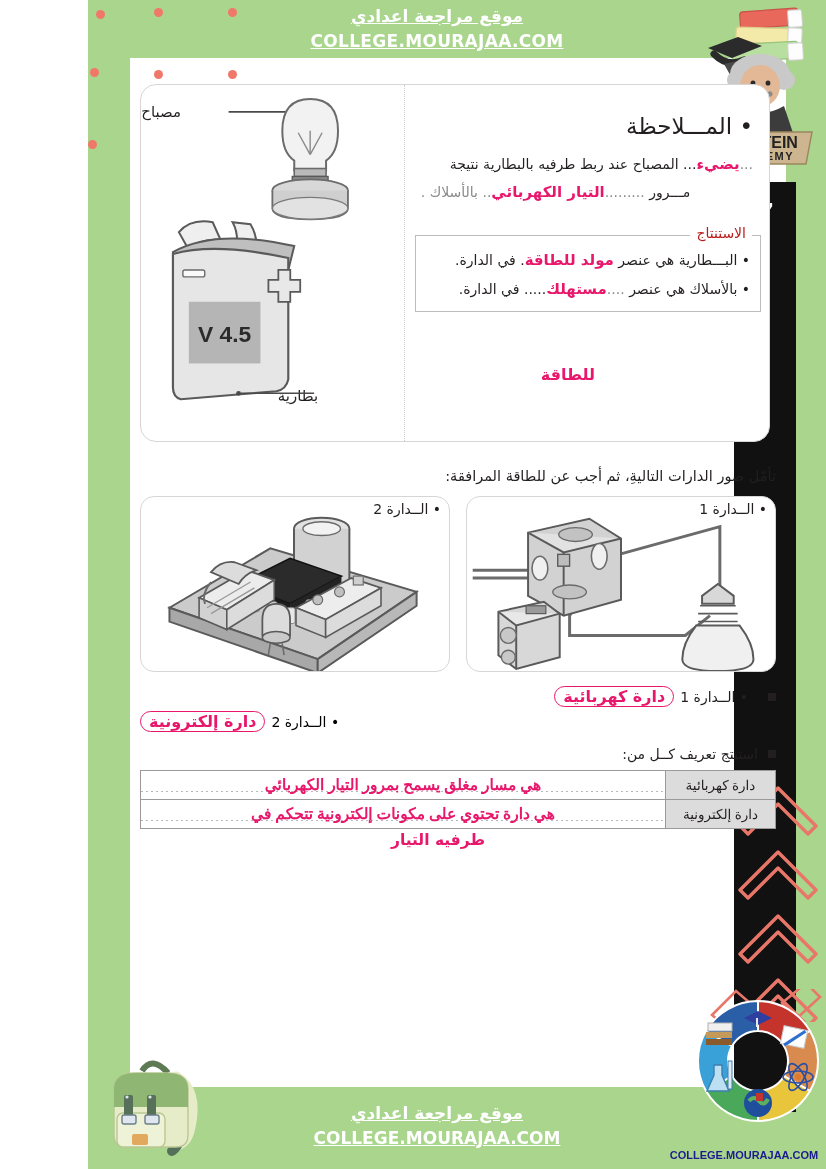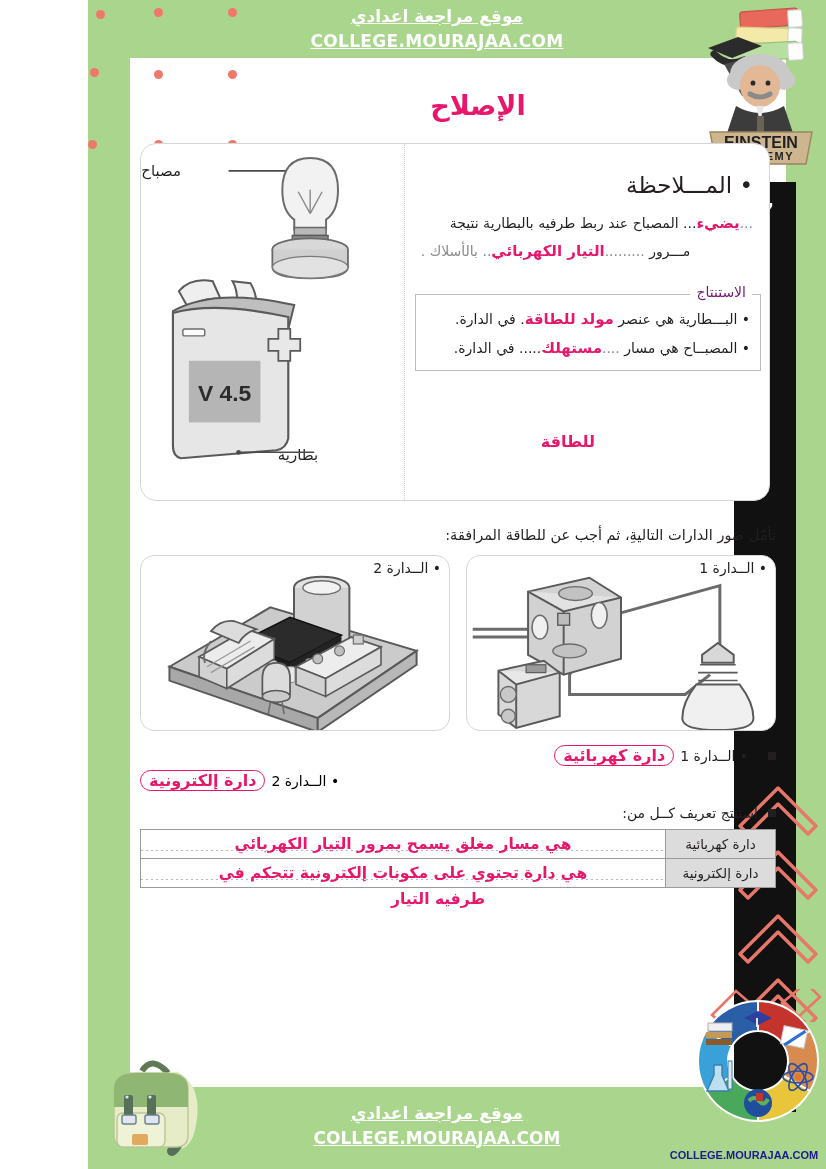--- a/index.html
+++ b/index.html
@@ -250,21 +250,21 @@
     top: 150px;
     border: 1.2px solid #bdbdbd;
     padding: 10px 10px 8px 10px;
   }
   .concl-legend {
     position: absolute;
     top: -11px; right: 8px;
     background: #ffffff;
     padding: 0 6px;
     font-size: 14px;
-    color: #701a75;
+    color: #b91c1c;
   }
   .concl-item {
     text-align: right;
     font-size: 14px;
     color: #231f20;
     line-height: 1.9;
     direction: rtl;
   }
   .concl-trail {
     text-align: center;
@@ -338,20 +338,21 @@
   table.defs {
     width: 100%;
     border-collapse: collapse;
     margin-top: 8px;
     direction: rtl;
   }
   table.defs td {
     border: 1.2px solid #9a9a9a;
     padding: 5px 16px;
     vertical-align: middle;
+    font-family: Liberation Serif, serif;
   }
   td.def-key {
     width: 110px;
     background: #dcdcdc;
     text-align: center;
     font-size: 13.5px;
     color: #231f20;
     white-space: nowrap;
   }
   td.def-val {
@@ -522,21 +523,20 @@
           <rect x="-14" y="-9" width="26" height="6" fill="#c49a5a"></rect>
           <rect x="-12" y="-18" width="24" height="8" fill="#f0f0f0" stroke="#b0b0b0"></rect>
         </g>
       </g>
     </svg>
   </div>
   <div class="wheel-url">COLLEGE.MOURAJAA.COM</div>
 
   <div class="content">
 
-    <h1 class="sheet-title">الإصلاح</h1>
 
 
     <div class="exp-box">
 
       <div class="exp-inner">
 
         <div class="exp-text-col">
           <div class="obs-head">• المـــلاحظة</div>
 
           <div class="obs-line">
@@ -548,25 +548,25 @@
             <span class="dots-fill">.........</span><span class="ans">التيار الكهربائي</span><span class="dots-fill">.. بالأسلاك .</span>
           </div>
 
           <div class="concl">
             <div class="concl-legend">الاستنتاج</div>
             <div class="concl-item">
               <span>• البـــطارية هي عنصر</span>
               <span class="ans">مولد للطاقة</span><span>. في الدارة.</span>
             </div>
             <div class="concl-item">
-              <span>• المصبــاح هي مسار</span>
+              <span>• بالأسلاك هي عنصر</span>
               <span class="dots-fill">....</span><span class="ans">مستهلك</span><span>..... في الدارة.</span>
             </div>
           </div>
-          <div class="concl-trail" style="position:absolute; left:10px; right:8px; top:244px;margin-top:44px;">للطاقة</div>
+          <div class="concl-trail" style="position:absolute; left:10px; right:8px; top:236px;margin-top:44px;">للطاقة</div>
         </div>
 
         <div class="exp-img-col">
           <svg viewBox="0 0 260 358" width="100%" height="100%">
 
             <text x="38" y="32" font-family="DejaVu Sans, sans-serif" font-size="15" fill="#231f20">مصباح</text>
             <line x1="86" y1="27" x2="152" y2="27" stroke="#4a4a4a" stroke-width="1.6"></line>
             <circle cx="154" cy="27" r="2.4" fill="#4a4a4a"></circle>
 
             <g>

